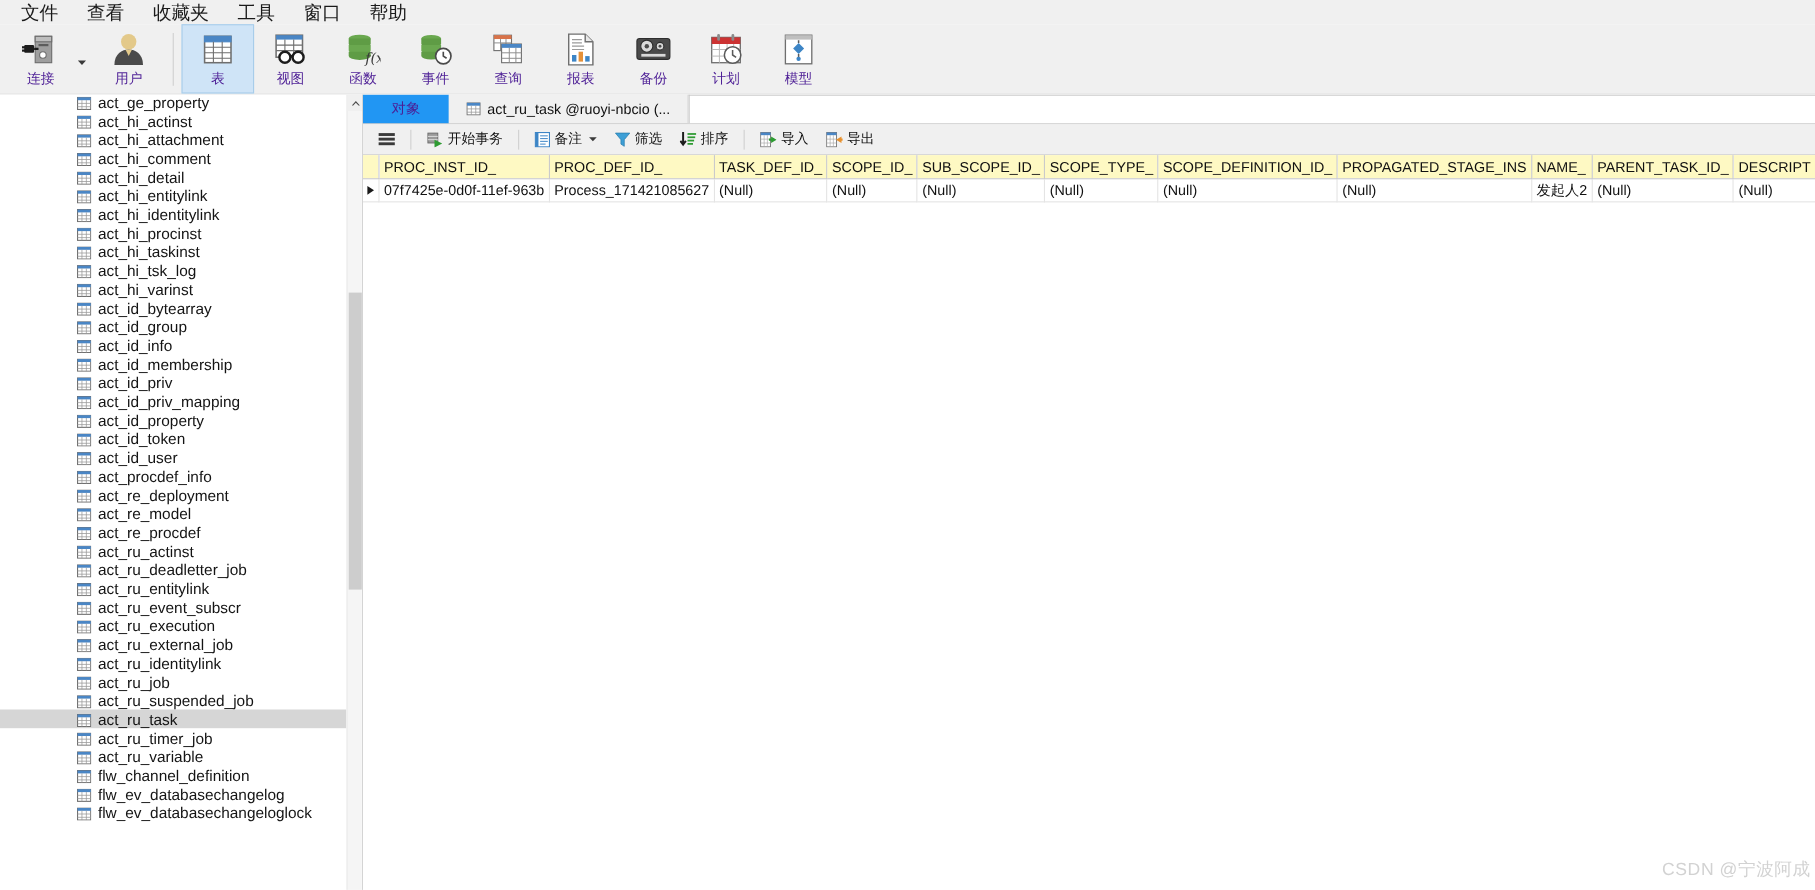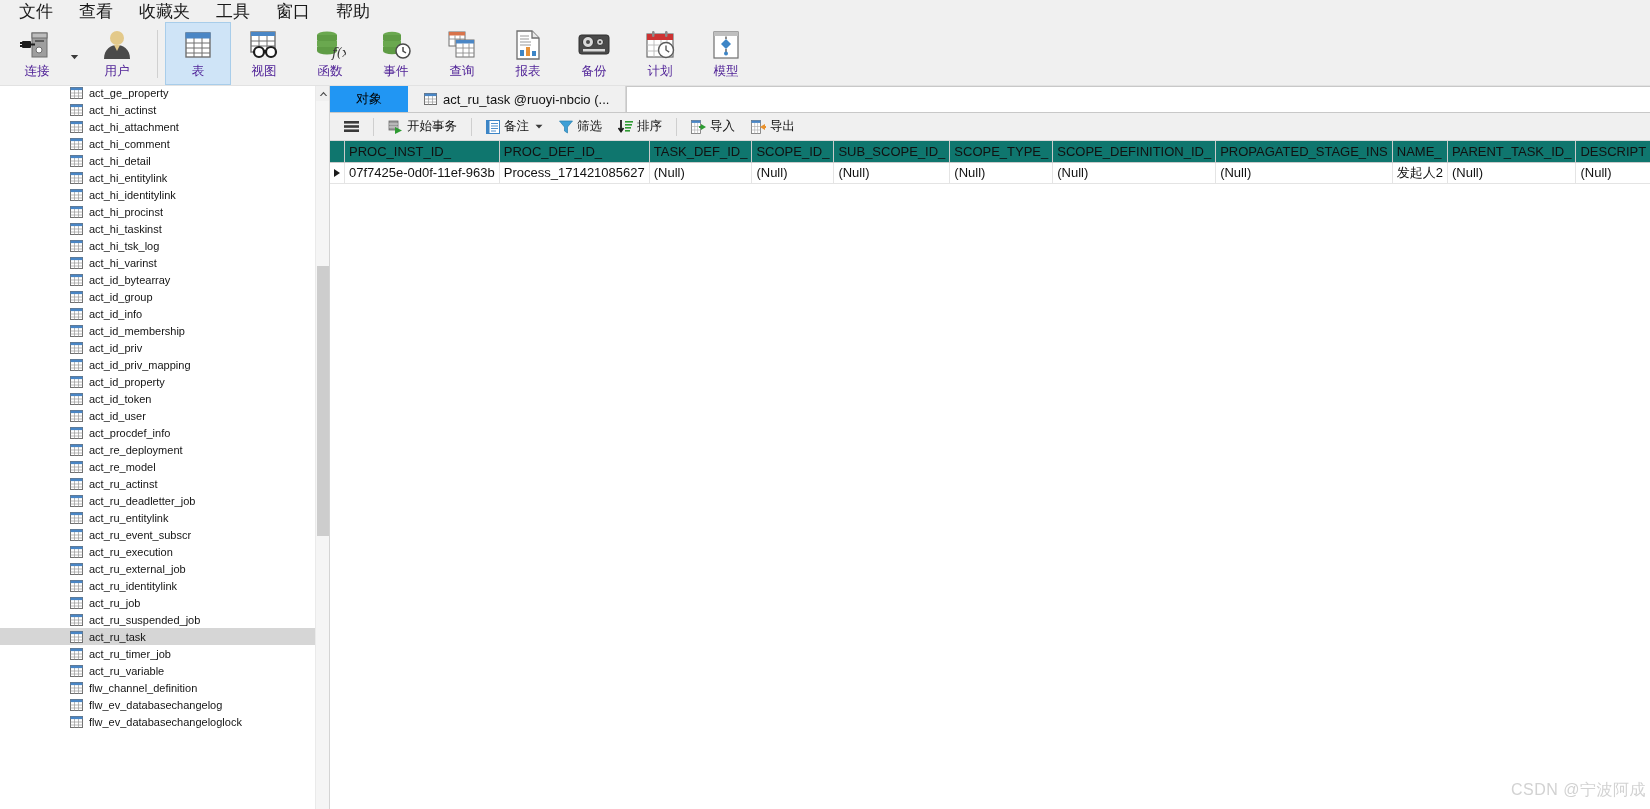--- a/index.html
+++ b/index.html
@@ -101,21 +101,21 @@
   .tbl-list {
     position: absolute;
     top: -2px; left: 0; right: 14px; bottom: 0;
     overflow: hidden;
   }
   .tbl-row {
     height: 17px;
     display: flex;
     align-items: center;
     padding-left: 70px;
-    font-size: 11px;
+    font-size: 14px;
     color: #141414;
     cursor: default;
     white-space: nowrap;
   }
   .tbl-row.selected { background: #d6d6d6; }
   .tbl-icon {
     width: 13px; height: 12px;
     margin-right: 6px;
     flex: 0 0 auto;
     display: block;
@@ -169,21 +169,21 @@
     padding: 0 16px;
     font-size: 13px;
     color: #111;
     cursor: default;
     background: #f0f0f0;
     border-right: 1px solid #d6d6d6;
     white-space: nowrap;
   }
   .tab.obj-tab {
     background: #2196f3;
-    color: #000000;
+    color: #4c1d95;
     padding: 0 26px;
     border-right: none;
     justify-content: center;
   }
   .tab .tab-ico { margin-right: 6px; display: flex; }
   .tab-filler {
     flex: 1;
     height: 26px;
     background: #ffffff;
     border-left: 1px solid #c8c8c8;
@@ -220,21 +220,21 @@
     overflow: hidden;
     position: relative;
     background: #fff;
   }
   table.grid {
     border-collapse: collapse;
     table-layout: fixed;
     font-size: 13px;
   }
   table.grid th {
-    background: #0f766e;
+    background: #fef9c3;
     border-right: 1px solid #cacaca;
     border-bottom: 1px solid #cacaca;
     height: 21px;
     font-weight: normal;
     text-align: left;
     padding: 0 4px;
     color: #111;
     overflow: hidden;
     white-space: nowrap;
     text-overflow: clip;
@@ -621,20 +621,28 @@
       </svg></span>
             <span>act_re_deployment</span>
           </div>
           <div class="tbl-row">
             <span class="tbl-icon"><svg width="13" height="12" viewBox="0 0 13 12">
         <rect x="0.5" y="0.5" width="12" height="11" fill="#ffffff" stroke="#707070"></rect>
         <rect x="0.5" y="0.5" width="12" height="2.6" fill="#4a86c5"></rect>
         <path d="M0.5 6 h12 M0.5 9 h12 M4.5 3 v8.5 M8.5 3 v8.5" stroke="#9a9a9a" stroke-width=".7"></path>
       </svg></span>
             <span>act_re_model</span>
+          </div>
+          <div class="tbl-row">
+            <span class="tbl-icon"><svg width="13" height="12" viewBox="0 0 13 12">
+        <rect x="0.5" y="0.5" width="12" height="11" fill="#ffffff" stroke="#707070"></rect>
+        <rect x="0.5" y="0.5" width="12" height="2.6" fill="#4a86c5"></rect>
+        <path d="M0.5 6 h12 M0.5 9 h12 M4.5 3 v8.5 M8.5 3 v8.5" stroke="#9a9a9a" stroke-width=".7"></path>
+      </svg></span>
+            <span>act_re_procdef</span>
           </div>
           <div class="tbl-row">
             <span class="tbl-icon"><svg width="13" height="12" viewBox="0 0 13 12">
         <rect x="0.5" y="0.5" width="12" height="11" fill="#ffffff" stroke="#707070"></rect>
         <rect x="0.5" y="0.5" width="12" height="2.6" fill="#4a86c5"></rect>
         <path d="M0.5 6 h12 M0.5 9 h12 M4.5 3 v8.5 M8.5 3 v8.5" stroke="#9a9a9a" stroke-width=".7"></path>
       </svg></span>
             <span>act_ru_actinst</span>
           </div>
           <div class="tbl-row">

